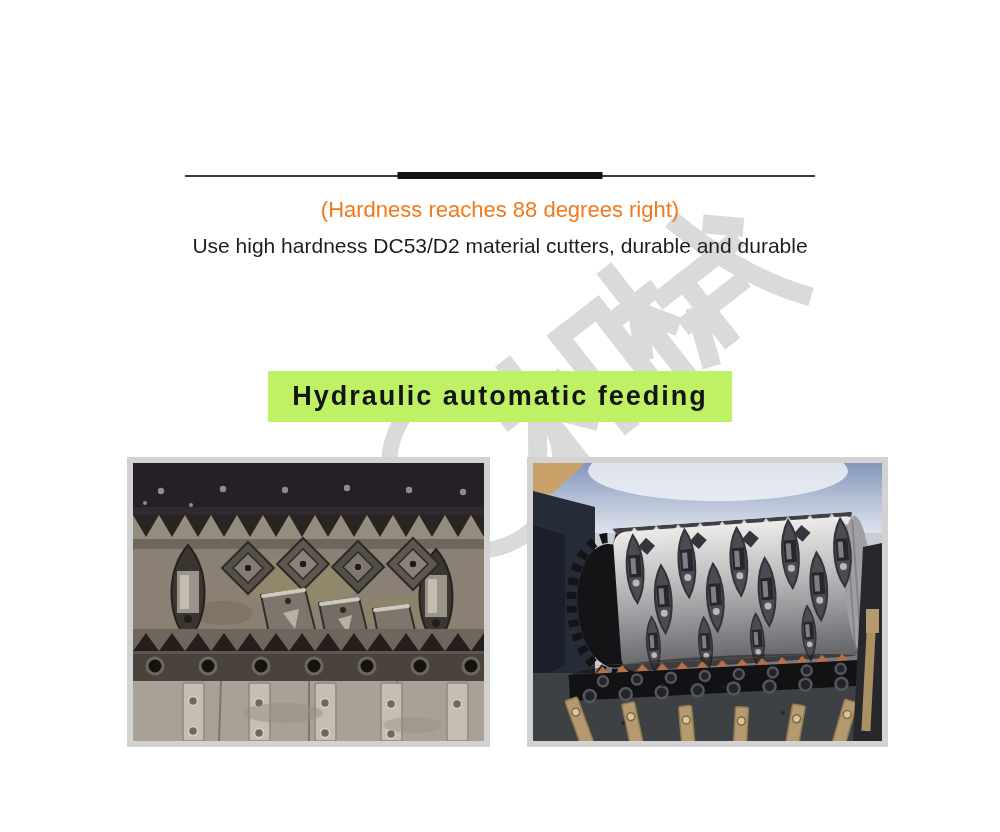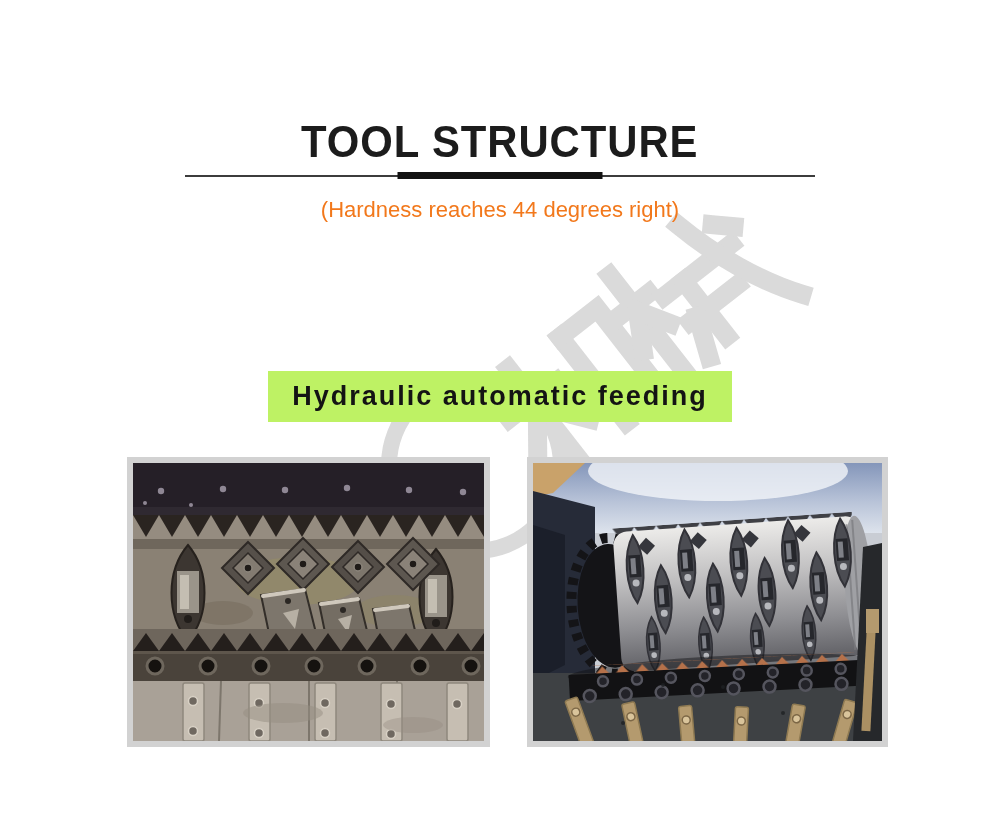--- a/index.html
+++ b/index.html
@@ -150,29 +150,29 @@
           <path d="M-25,8 L35,8"></path>
           <path d="M-5,-28 L-5,42"></path>
           <path d="M-16,8 L-32,48"></path>
           <path d="M25,-75 C35,-30 55,20 80,55"></path>
           <path d="M52,-55 L68,-40"></path>
         </g>
       </g>
     </svg>
   </div>
 
-  <h1 class="title"><span>TOOL STRUCTURE</span></h1>
 
   <div class="divider">
     <div class="thin"></div>
     <div class="thick"></div>
   </div>
 
-  <div class="highlight">(Hardness reaches 44 degrees right)</div>
+  <div class="highlight">(Hardness reaches 88 degrees right)</div>
   <div class="body-text">
+    <div>Use high hardness DC53/D2 material cutters, durable and durable</div>
   </div>
 
   <div class="section-label">Hydraulic automatic feeding</div>
 
   <figure class="photo photo-left" style="margin:0;">
     <svg viewBox="0 0 351 278" preserveAspectRatio="none">
       <defs>
         <pattern id="L-teethDown" x="0" y="52" width="26" height="26" patternUnits="userSpaceOnUse">
           <path d="M0 0 L13 22 L26 0 Z" fill="#2a2420"></path>
         </pattern>

